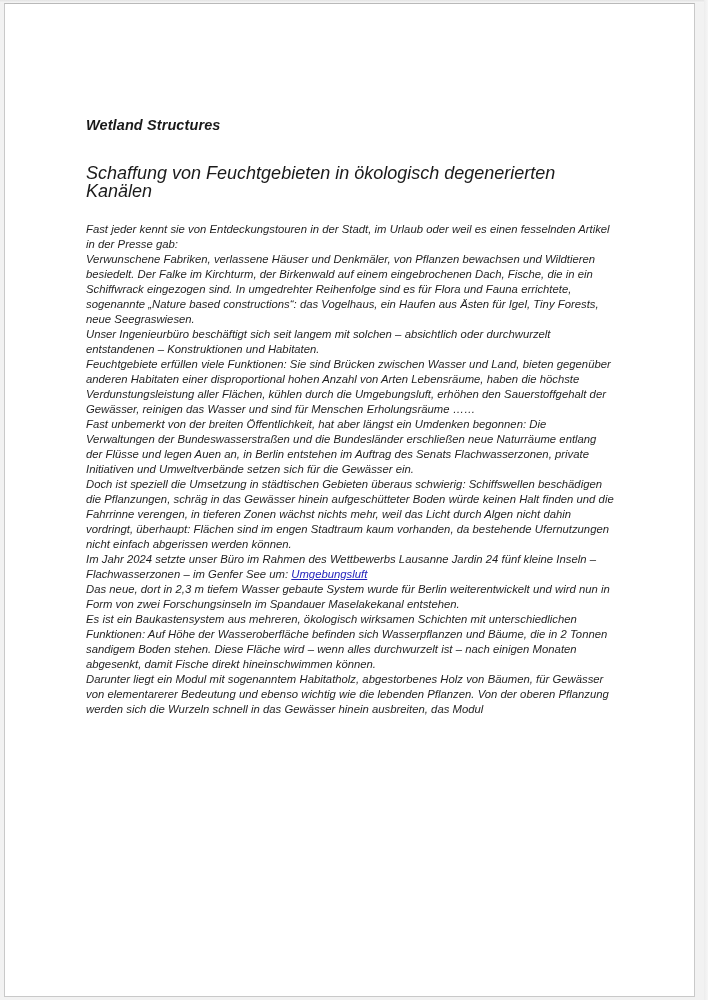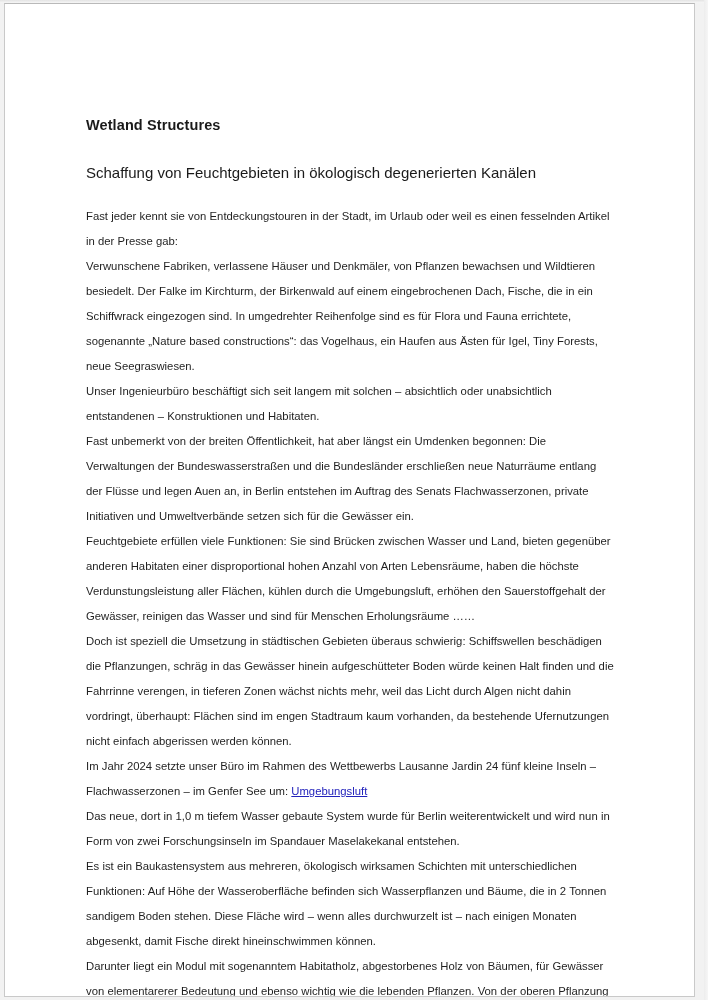--- a/index.html
+++ b/index.html
@@ -29,51 +29,52 @@
     position: absolute;
     left: 4px;
     top: 3px;
     width: 691px;
     height: 994px;
     background: #ffffff;
     border: 1px solid #c9c9c9;
     border-top-color: #b9b9b9;
     box-sizing: border-box;
     overflow: hidden;
+    font-style: italic;
   }
 
   .page-body {
     position: absolute;
     left: 81px;
     top: 112px;
     width: 528px;
   }
 
   .doc-title {
     font-size: 14.5px;
     font-weight: bold;
     color: #1a1a1a;
     letter-spacing: 0.1px;
     line-height: 18px;
     margin: 0 0 0 0;
   }
 
   .doc-subtitle {
-    font-size: 15px;
+    font-size: 18px;
     font-weight: normal;
     color: #1a1a1a;
     line-height: 18px;
     margin: 30px 0 0 0;
   }
 
   .para {
     font-size: 11.3px;
     font-weight: normal;
     color: #1f1f1f;
-    line-height: 25px;
+    line-height: 15px;
     margin: 0;
     text-align: left;
     word-spacing: 0.1px;
   }
 
   .para + .para {
   }
 
   .doc-subtitle + .para {
     margin-top: 22px;
@@ -115,32 +116,32 @@
     <div class="page-body">
 
       <h1 class="doc-title">Wetland Structures</h1>
 
       <h2 class="doc-subtitle">Schaffung von Feuchtgebieten in ökologisch degenerierten Kanälen</h2>
 
       <p class="para">Fast jeder kennt sie von Entdeckungstouren in der Stadt, im Urlaub oder weil es einen fesselnden Artikel in der Presse gab:</p>
 
       <p class="para">Verwunschene Fabriken, verlassene Häuser und Denkmäler, von Pflanzen bewachsen und Wildtieren besiedelt. Der Falke im Kirchturm, der Birkenwald auf einem eingebrochenen Dach, Fische, die in ein Schiffwrack eingezogen sind. In umgedrehter Reihenfolge sind es für Flora und Fauna errichtete, sogenannte „Nature based constructions“: das Vogelhaus, ein Haufen aus Ästen für Igel, Tiny Forests, neue Seegraswiesen.</p>
 
-      <p class="para">Unser Ingenieurbüro beschäftigt sich seit langem mit solchen – absichtlich oder unabsichtlich entstandenen – Konstruktionen und Habitaten.</p>
+      <p class="para">Unser Ingenieurbüro beschäftigt sich seit langem mit solchen – absichtlich oder durchwurzelt entstandenen – Konstruktionen und Habitaten.</p>
 
 
+      <p class="para">Feuchtgebiete erfüllen viele Funktionen: Sie sind Brücken zwischen Wasser und Land, bieten gegenüber anderen Habitaten einer disproportional hohen Anzahl von Arten Lebensräume, haben die höchste Verdunstungsleistung aller Flächen, kühlen durch die Umgebungsluft, erhöhen den Sauerstoffgehalt der Gewässer, reinigen das Wasser und sind für Menschen Erholungsräume ……</p>
+
       <p class="para">Fast unbemerkt von der breiten Öffentlichkeit, hat aber längst ein Umdenken begonnen: Die Verwaltungen der Bundeswasserstraßen und die Bundesländer erschließen neue Naturräume entlang der Flüsse und legen Auen an, in Berlin entstehen im Auftrag des Senats Flachwasserzonen, private Initiativen und Umweltverbände setzen sich für die Gewässer ein.</p>
-
-      <p class="para">Feuchtgebiete erfüllen viele Funktionen: Sie sind Brücken zwischen Wasser und Land, bieten gegenüber anderen Habitaten einer disproportional hohen Anzahl von Arten Lebensräume, haben die höchste Verdunstungsleistung aller Flächen, kühlen durch die Umgebungsluft, erhöhen den Sauerstoffgehalt der Gewässer, reinigen das Wasser und sind für Menschen Erholungsräume ……</p>
 
       <p class="para">Doch ist speziell die Umsetzung in städtischen Gebieten überaus schwierig: Schiffswellen beschädigen die Pflanzungen, schräg in das Gewässer hinein aufgeschütteter Boden würde keinen Halt finden und die Fahrrinne verengen, in tieferen Zonen wächst nichts mehr, weil das Licht durch Algen nicht dahin vordringt, überhaupt: Flächen sind im engen Stadtraum kaum vorhanden, da bestehende Ufernutzungen nicht einfach abgerissen werden können.</p>
 
       <p class="para"><span>Im Jahr 2024 setzte unser Büro im Rahmen des Wettbewerbs Lausanne Jardin 24 fünf kleine Inseln – Flachwasserzonen – im Genfer See um: </span><a class="doc-link">Umgebungsluft</a><span></span></p>
 
-      <p class="para">Das neue, dort in 1,0 m tiefem Wasser gebaute System wurde für Berlin weiterentwickelt und wird nun in Form von zwei Forschungsinseln im Spandauer Maselakekanal entstehen.</p>
+      <p class="para">Das neue, dort in 2,3 m tiefem Wasser gebaute System wurde für Berlin weiterentwickelt und wird nun in Form von zwei Forschungsinseln im Spandauer Maselakekanal entstehen.</p>
 
       <p class="para">Es ist ein Baukastensystem aus mehreren, ökologisch wirksamen Schichten mit unterschiedlichen Funktionen: Auf Höhe der Wasseroberfläche befinden sich Wasserpflanzen und Bäume, die in 2 Tonnen sandigem Boden stehen. Diese Fläche wird – wenn alles durchwurzelt ist – nach einigen Monaten abgesenkt, damit Fische direkt hineinschwimmen können.</p>
 
       <p class="para">Darunter liegt ein Modul mit sogenanntem Habitatholz, abgestorbenes Holz von Bäumen, für Gewässer von elementarerer Bedeutung und ebenso wichtig wie die lebenden Pflanzen. Von der oberen Pflanzung werden sich die Wurzeln schnell in das Gewässer hinein ausbreiten, das Modul</p>
 
     </div>
   </div>
 </div>
 
 </body></html>

